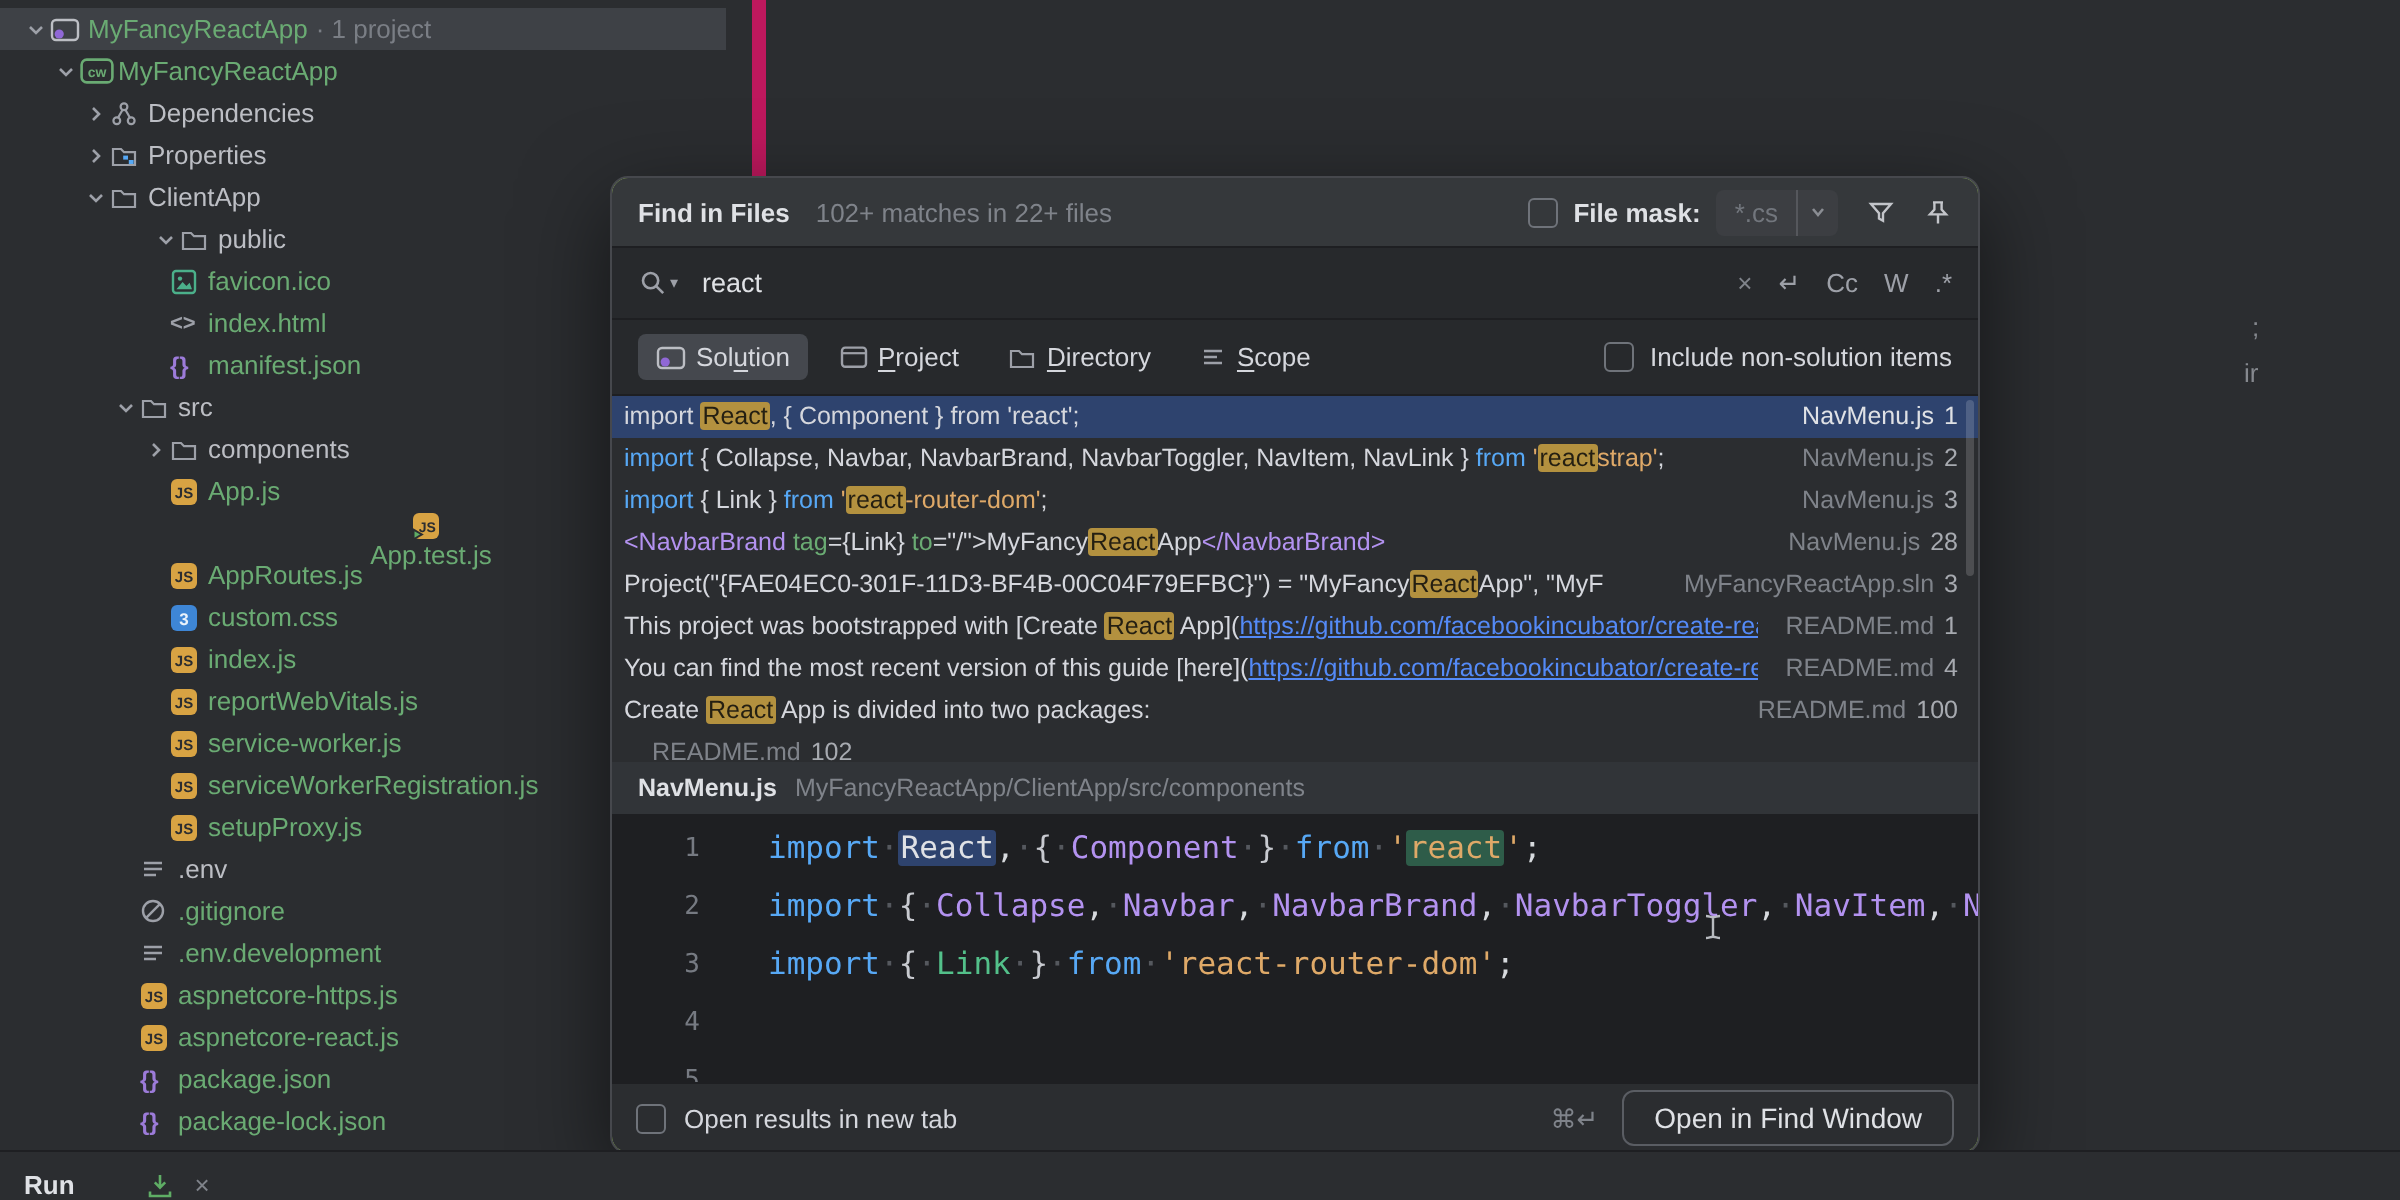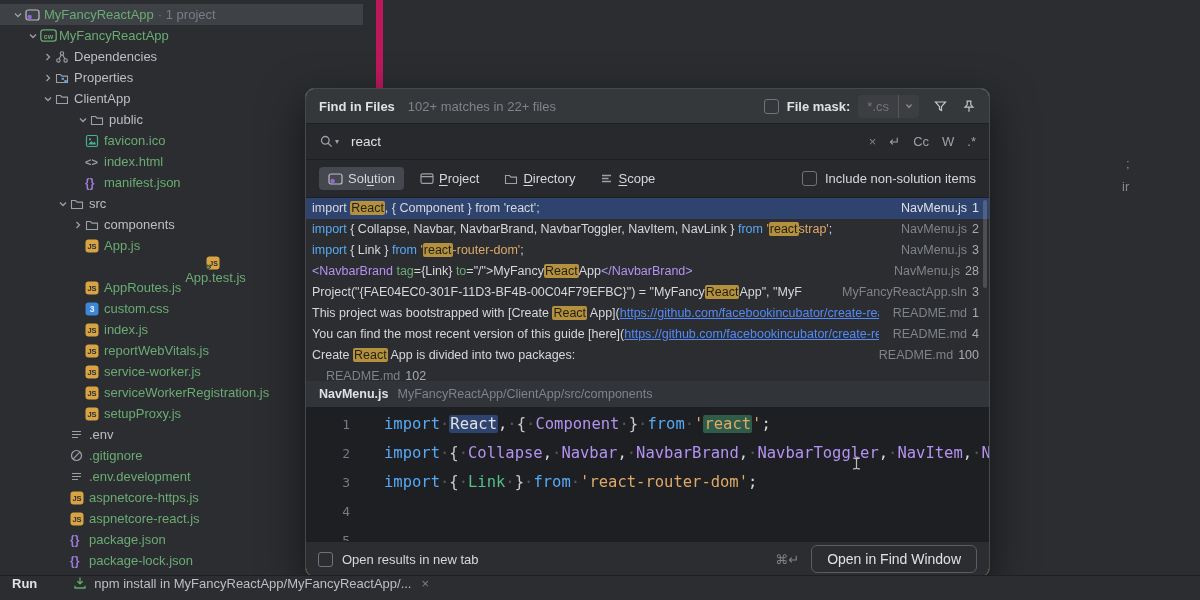--- a/index.html
+++ b/index.html
@@ -14,21 +14,21 @@
   .tw-chev{width:15px;flex:none;display:flex;align-items:center;justify-content:center;}
   .tw-icon{width:19px;flex:none;display:flex;align-items:center;justify-content:flex-start;}
   .lbl-green{color:#6aab73;}
   .lbl-gray{color:#bcbec4;}
   .tw-suffix{color:#7a7e85;margin-left:4px;}
   .txt-icon{font-size:11px;font-weight:bold;color:#9da0a8;}
   .txt-icon.purple{color:#9c7bd9;font-size:12px;}
 
   
   .statusbar{position:absolute;left:0;right:0;bottom:0;height:24px;background:#2b2d30;
-             border-top:1px solid #1e1f22;display:flex;align-items:flex-start;}
+             border-top:1px solid #1e1f22;display:flex;align-items:flex-end;}
   .run-label{font-weight:bold;margin-left:12px;color:#dfe1e5;}
   .task-icon{margin-left:36px;display:flex;align-items:center;}
   .task-text{margin-left:7px;color:#bcbec4;}
   .task-close{margin-left:10px;color:#7f838a;font-size:13px;}
 
   
   .remnant{position:absolute;color:#85888e;font-size:13px;}
 
   
   .dialog{position:absolute;left:305px;top:88px;width:685px;height:489px;background:#bef264;
@@ -523,17 +523,16 @@
   </div>
 
   <div class="statusbar">
     <span class="run-label">Run</span>
     <span class="task-icon">
         <svg width="14" height="14" viewBox="0 0 14 14">
           <path d="M7 1.5 v6 M4.4 5.2 L7 7.8 L9.6 5.2" stroke="#5fad65" fill="none" stroke-width="1.3"></path>
           <path d="M2 9.8 v2.2 h10 v-2.2" stroke="#5fad65" fill="none" stroke-width="1.3"></path>
         </svg>
       </span>
-    <span class="task-text">npm install in MyFancyReactApp/MyFancyReactApp/...</span>
     <span class="task-close">×</span>
   </div>
 
 </div>
 
 </body></html>

